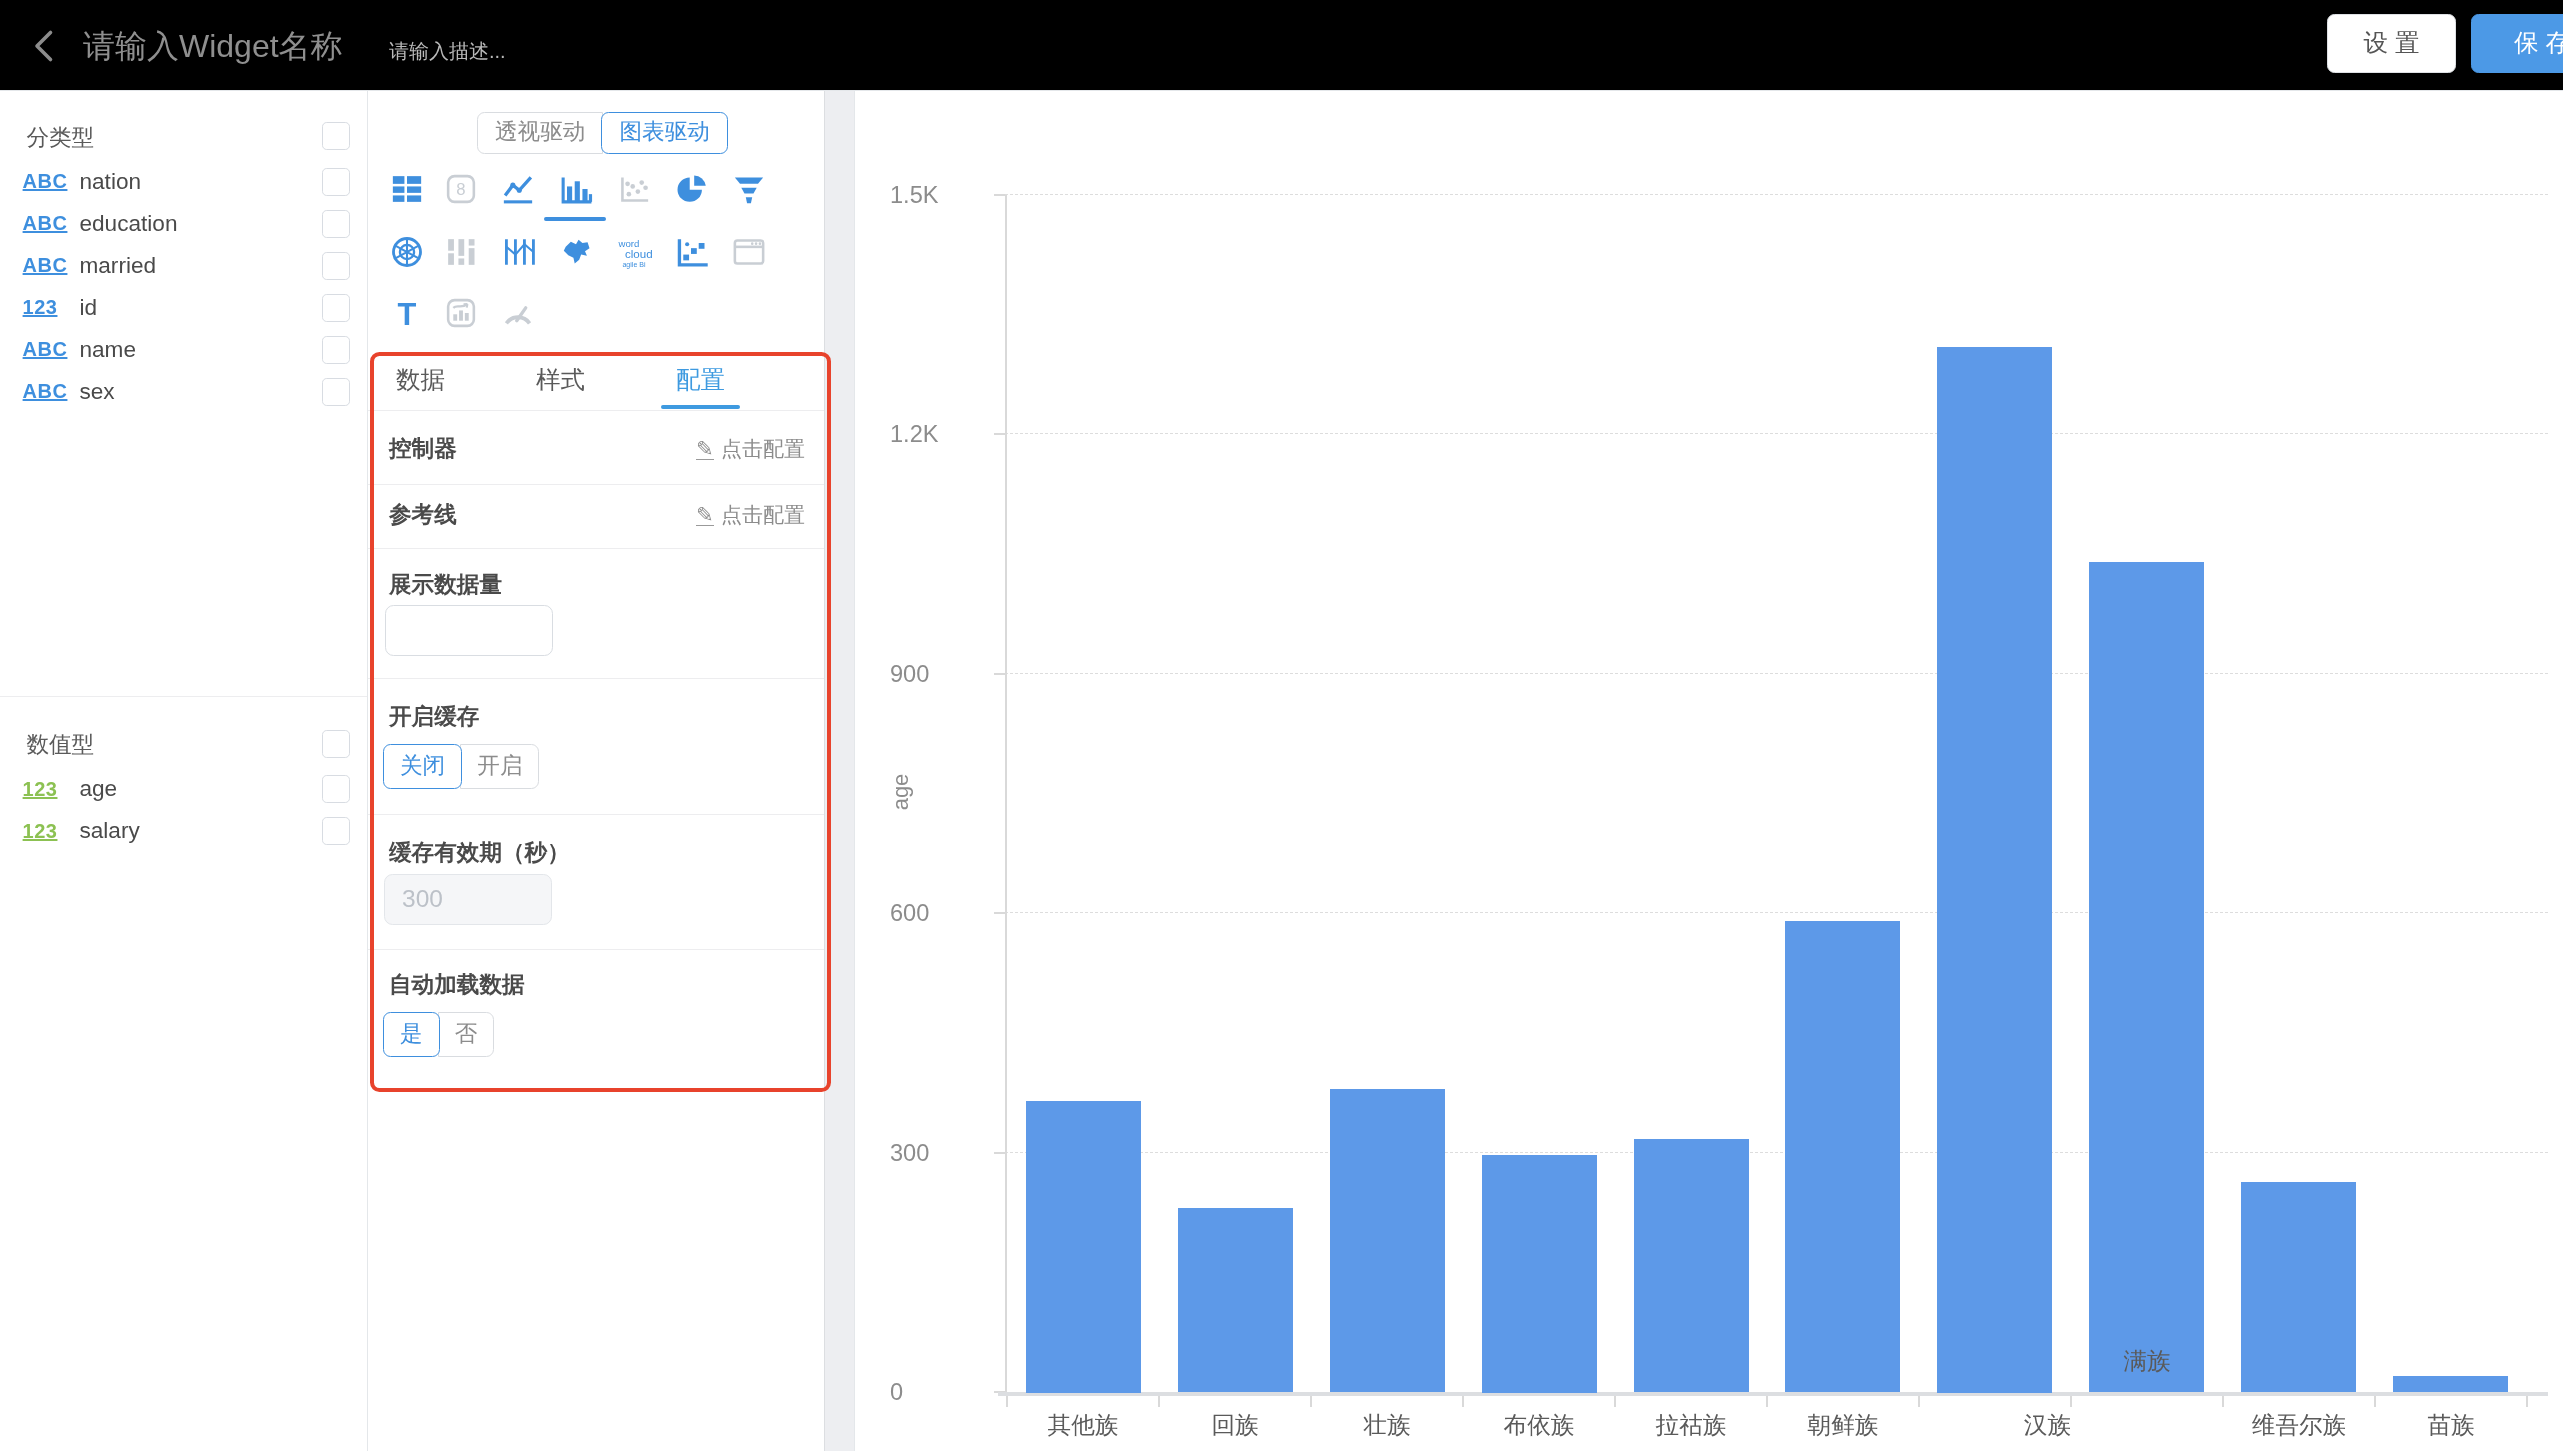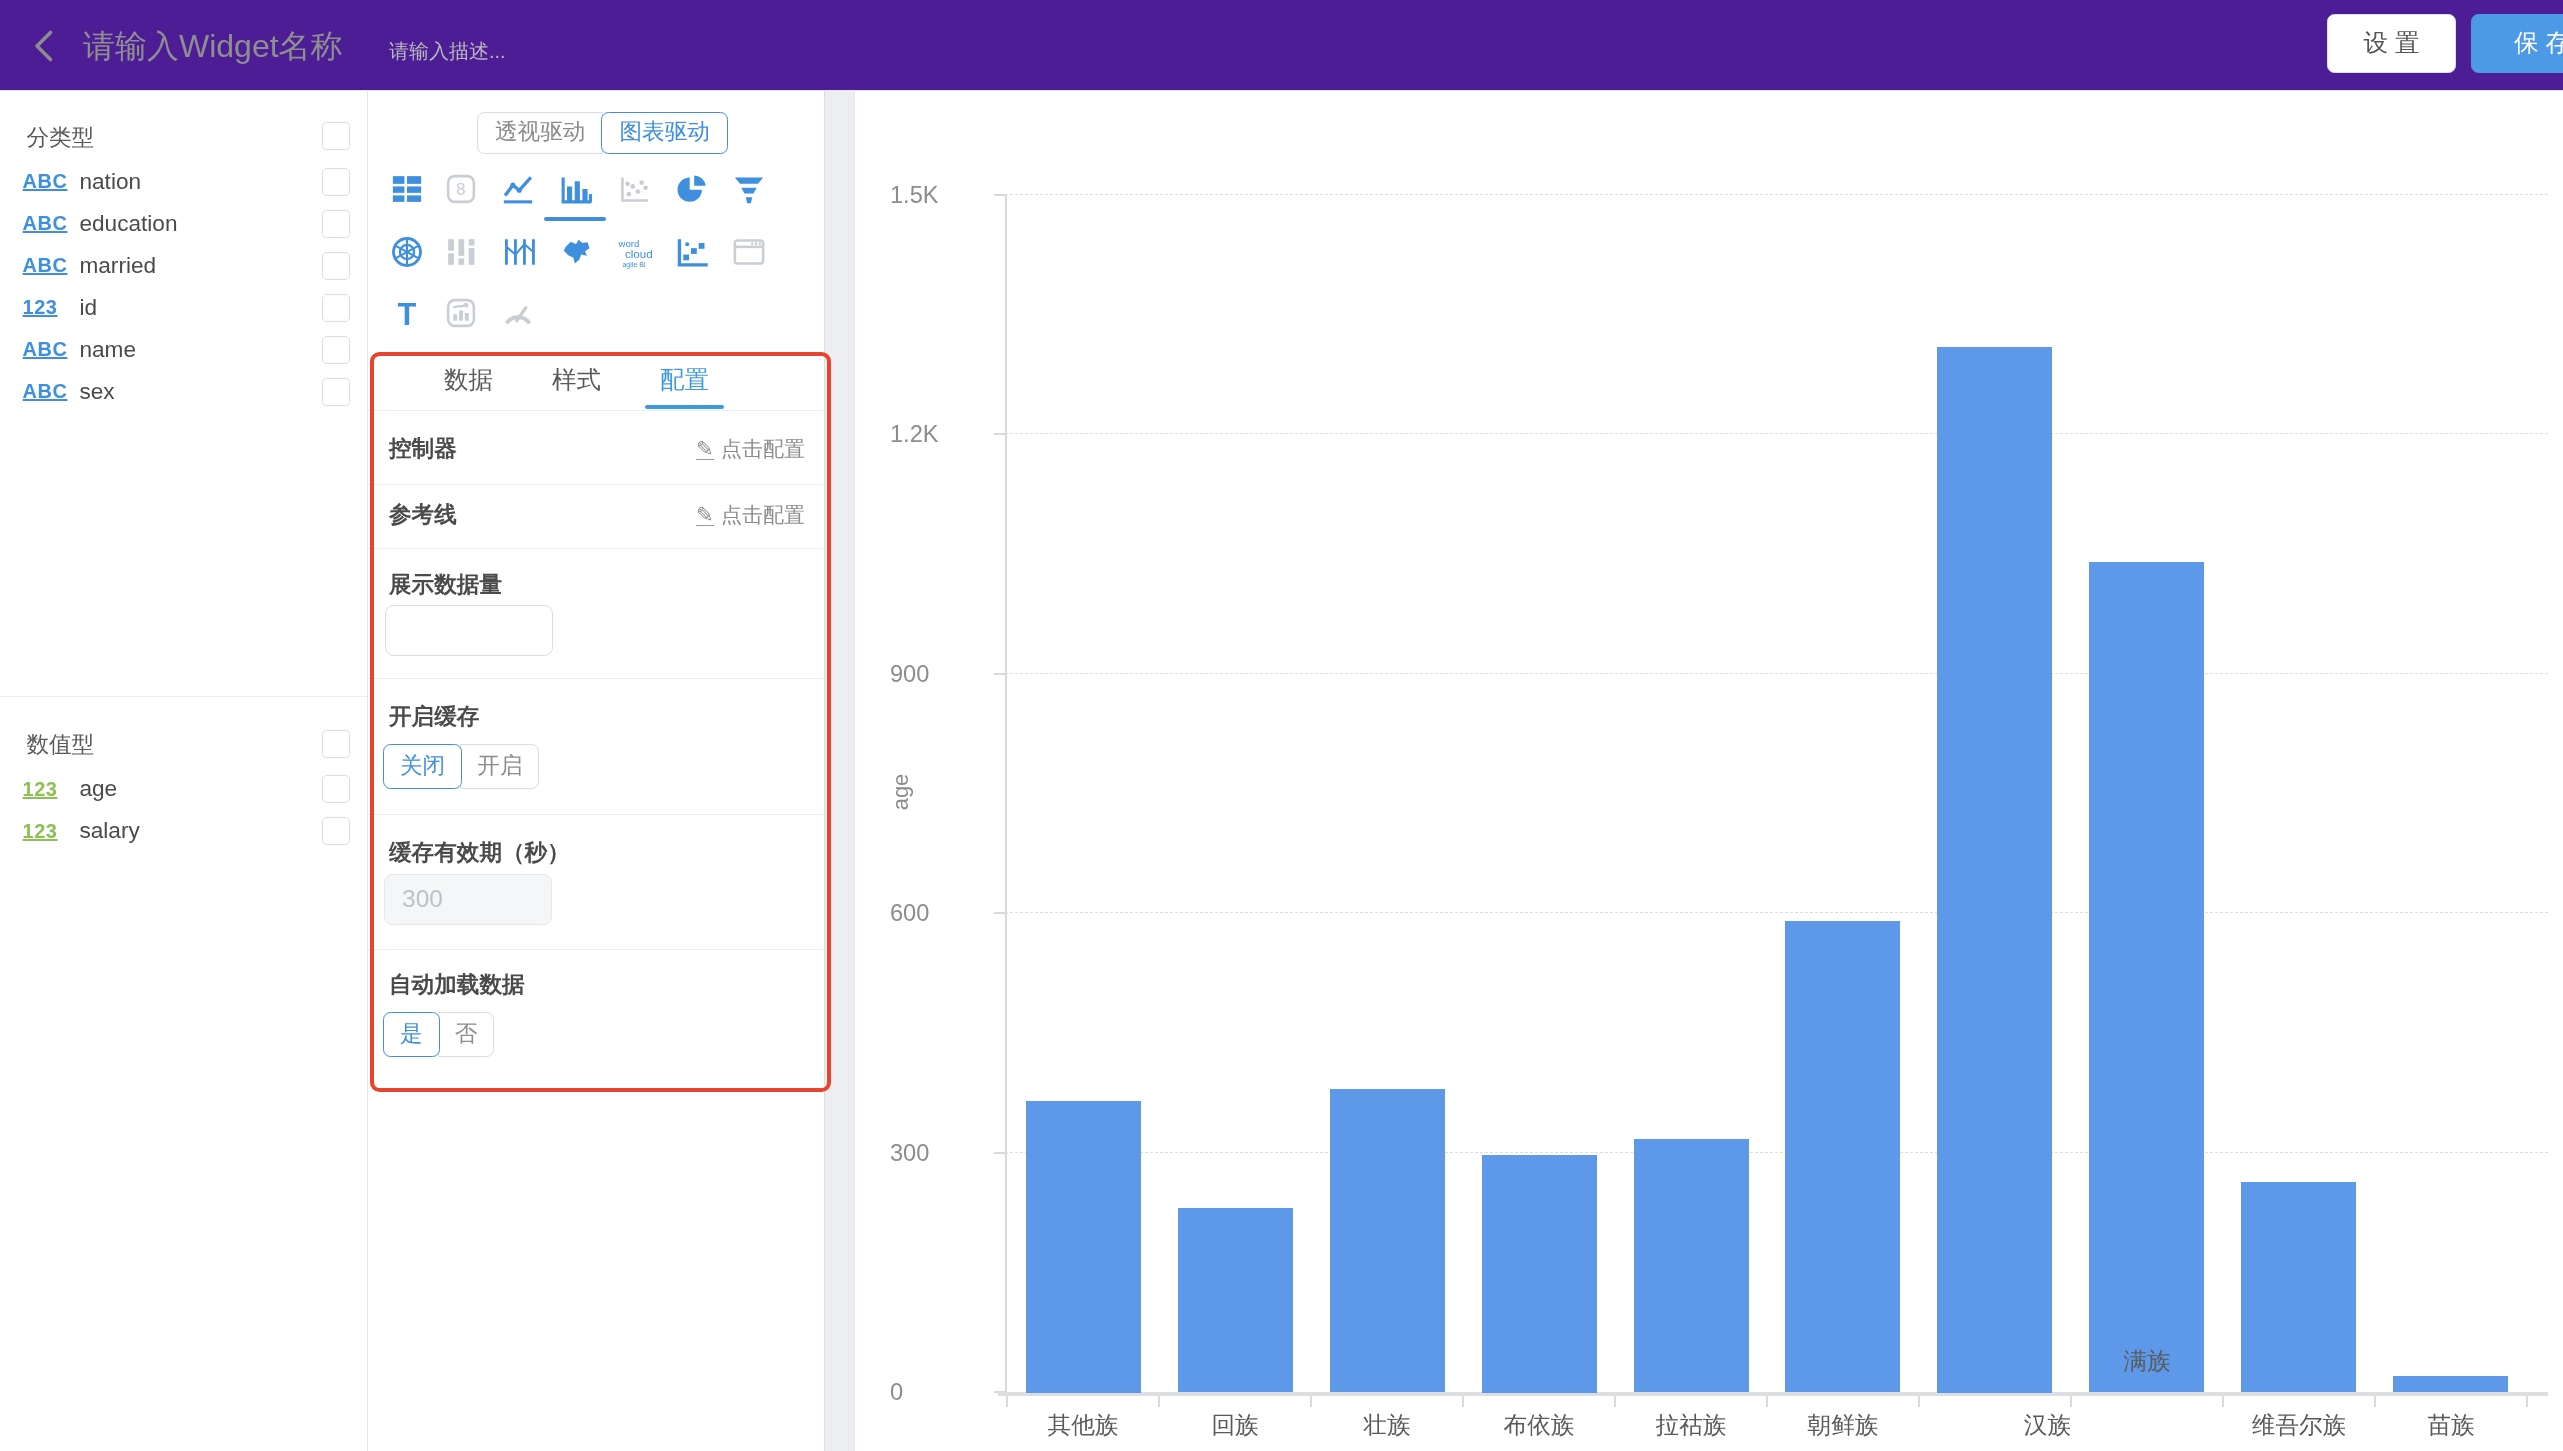--- a/index.html
+++ b/index.html
@@ -5,21 +5,21 @@
   :root{
     --blue:#3E8FDE; --tab-blue:#3E9AE0; --bar:#5D99E8; --save:#4C99E6;
     --gray-icon:#C9CED4; --border:#E4E7EA; --divider:#EDEDEF;
     --text:#4A4A4A; --muted:#8C8C8C; --light:#B5BAC1; --green:#8CC152; --red:#E8432C;
   }
   *{margin:0;padding:0;box-sizing:border-box;}
   body{font-family:"Liberation Sans","DejaVu Sans",sans-serif;background:#fff;}
   .app{position:relative;width:2563px;height:1451px;background:#fff;overflow:hidden;}
 
   
-  .topbar{position:absolute;left:0;top:0;width:2563px;height:91px;background:#4c1d95;border-bottom:0.9px solid var(--border);z-index:5;}
+  .topbar{position:absolute;left:0;top:0;width:2563px;height:91px;background:#000000;border-bottom:0.9px solid var(--border);z-index:5;}
   .back{position:absolute;left:24.5px;top:24.5px;width:42px;height:42px;color:#8C8C8C;cursor:pointer;}
   .wtitle{position:absolute;left:83px;top:24.5px;font-size:32px;color:#8F8F8F;}
   .wdesc{position:absolute;left:389px;top:38px;font-size:20px;color:#B9B9B9;}
   .tbtn{position:absolute;top:14px;height:59px;line-height:55px;text-align:center;border-radius:7.5px;font-size:24.5px;cursor:pointer;}
   .tbtn.settings{left:2327px;width:129px;background:#fff;border:1.9px solid #DDE0E4;color:#555;}
   .tbtn.save{left:2471px;width:142px;background:var(--save);border:1.9px solid var(--save);color:#fff;}
 
   
   .sidebar{position:absolute;left:0;top:91px;width:368px;height:1361px;background:#fff;border-right:0.9px solid var(--border);}
   .ds-header{position:relative;height:68px;border-bottom:0.9px solid var(--border);}
@@ -41,21 +41,21 @@
   
   .panel{position:absolute;left:368px;top:91px;width:456px;height:1361px;background:#fff;}
   .modewrap{position:absolute;left:109px;top:21px;height:42px;display:flex;}
   .segbtn{display:inline-block;height:42px;line-height:38px;padding:0 17px;font-size:22.6px;color:#8C8C8C;background:#fff;border:1.9px solid #D9DCE0;margin-left:-1.9px;cursor:pointer;white-space:nowrap;}
   .segbtn:first-child{border-radius:7.5px 0 0 7.5px;margin-left:0;}
   .segbtn:last-child{border-radius:0 7.5px 7.5px 0;}
   .segbtn.segon{border-color:var(--blue);color:var(--blue);position:relative;z-index:1;border-radius:7.5px;}
   .cicon{position:absolute;width:45px;height:45px;display:flex;align-items:center;justify-content:center;cursor:pointer;}
   .cicon.blue{color:var(--blue);} .cicon.gray{color:var(--gray-icon);}
   .icon-underline{position:absolute;height:3.8px;background:var(--blue);border-radius:1.9px;}
-  .tabs{position:absolute;left:28px;top:272px;display:flex;gap:59px;margin-left:48px;}
+  .tabs{position:absolute;left:28px;top:272px;display:flex;gap:91px;}
   .tab{position:relative;font-size:24.5px;color:#5A5A5A;cursor:pointer;padding-bottom:13.2px;}
   .tab.on{color:var(--tab-blue);}
   .tab.on::after{content:"";position:absolute;left:-15px;right:-15px;bottom:0;height:3.8px;background:var(--tab-blue);border-radius:1.9px;}
   .hdiv{position:absolute;left:0;right:0;height:0.9px;background:var(--divider);}
   .cfglabel{position:absolute;left:21px;font-size:22.6px;font-weight:600;color:#4A4A4A;}
   .cfglink{position:absolute;right:19px;font-size:21px;color:#8C8C8C;cursor:pointer;display:flex;align-items:center;gap:7.5px;}
   .pencil{display:inline-block;border-bottom:1.9px solid #9A9A9A;line-height:21px;font-size:21px;}
   .inputbox{position:absolute;width:168px;height:51px;border:1.9px solid #D9DDE2;border-radius:8.5px;background:#fff;font-size:24.5px;line-height:47px;padding-left:17px;color:#4A4A4A;}
   .inputbox.disabled{background:#F5F6F8;border-color:#E3E6EA;color:#BCC1C8;}
   .segsm{position:absolute;display:flex;height:45px;}

